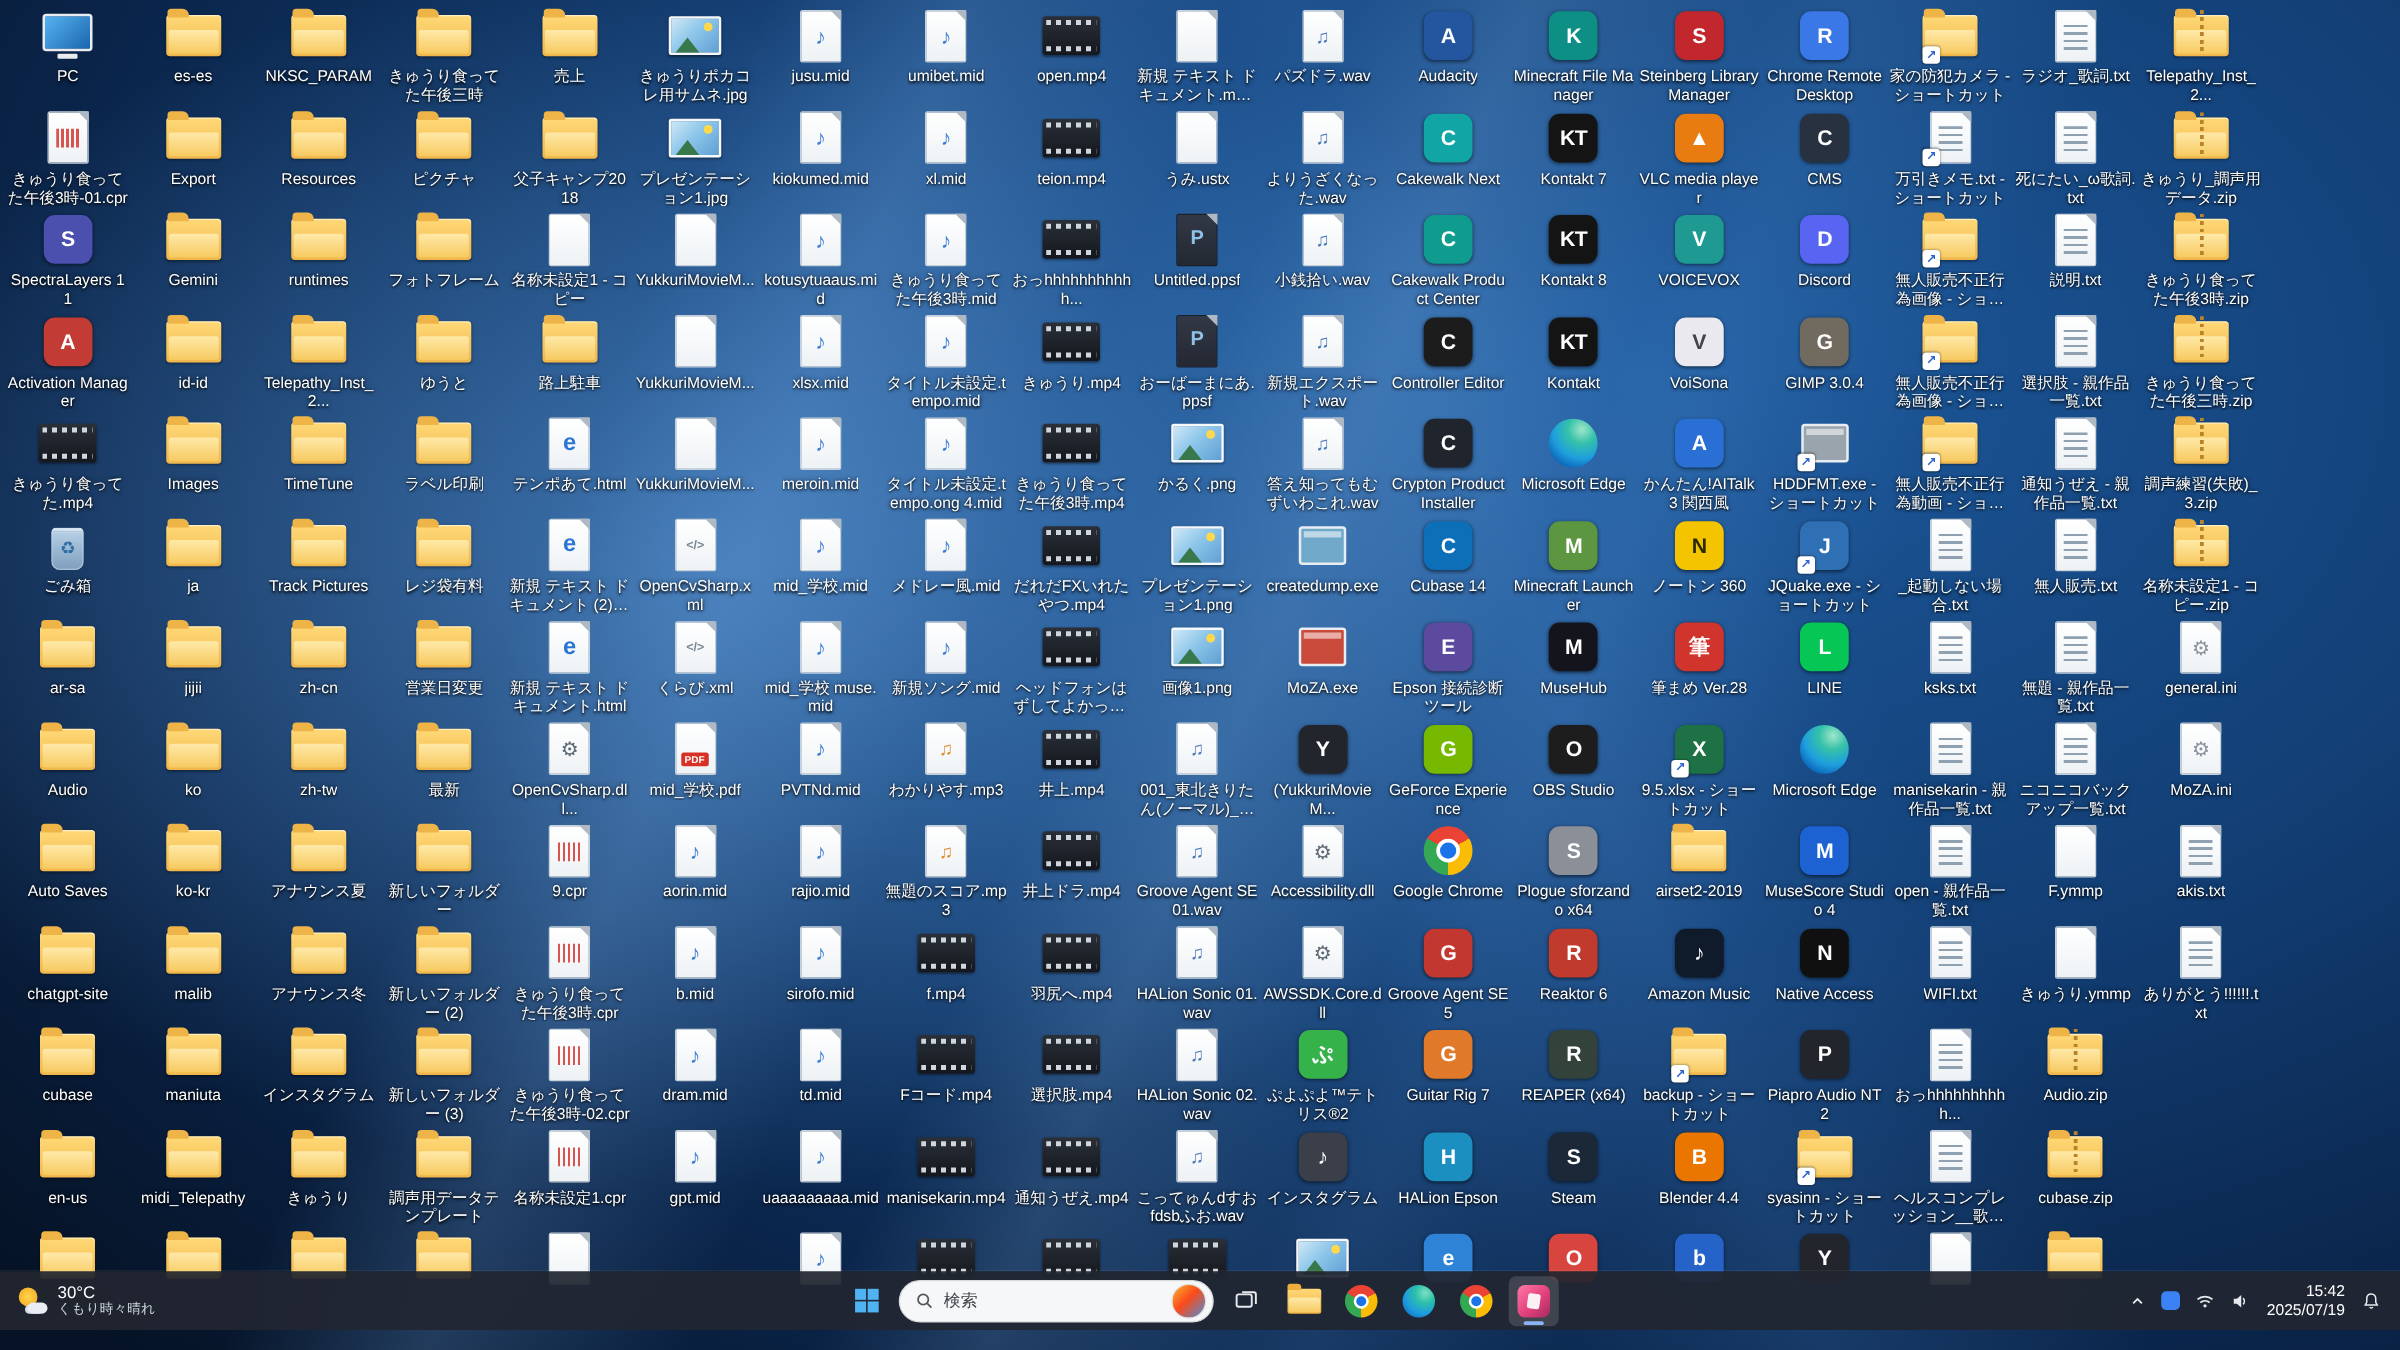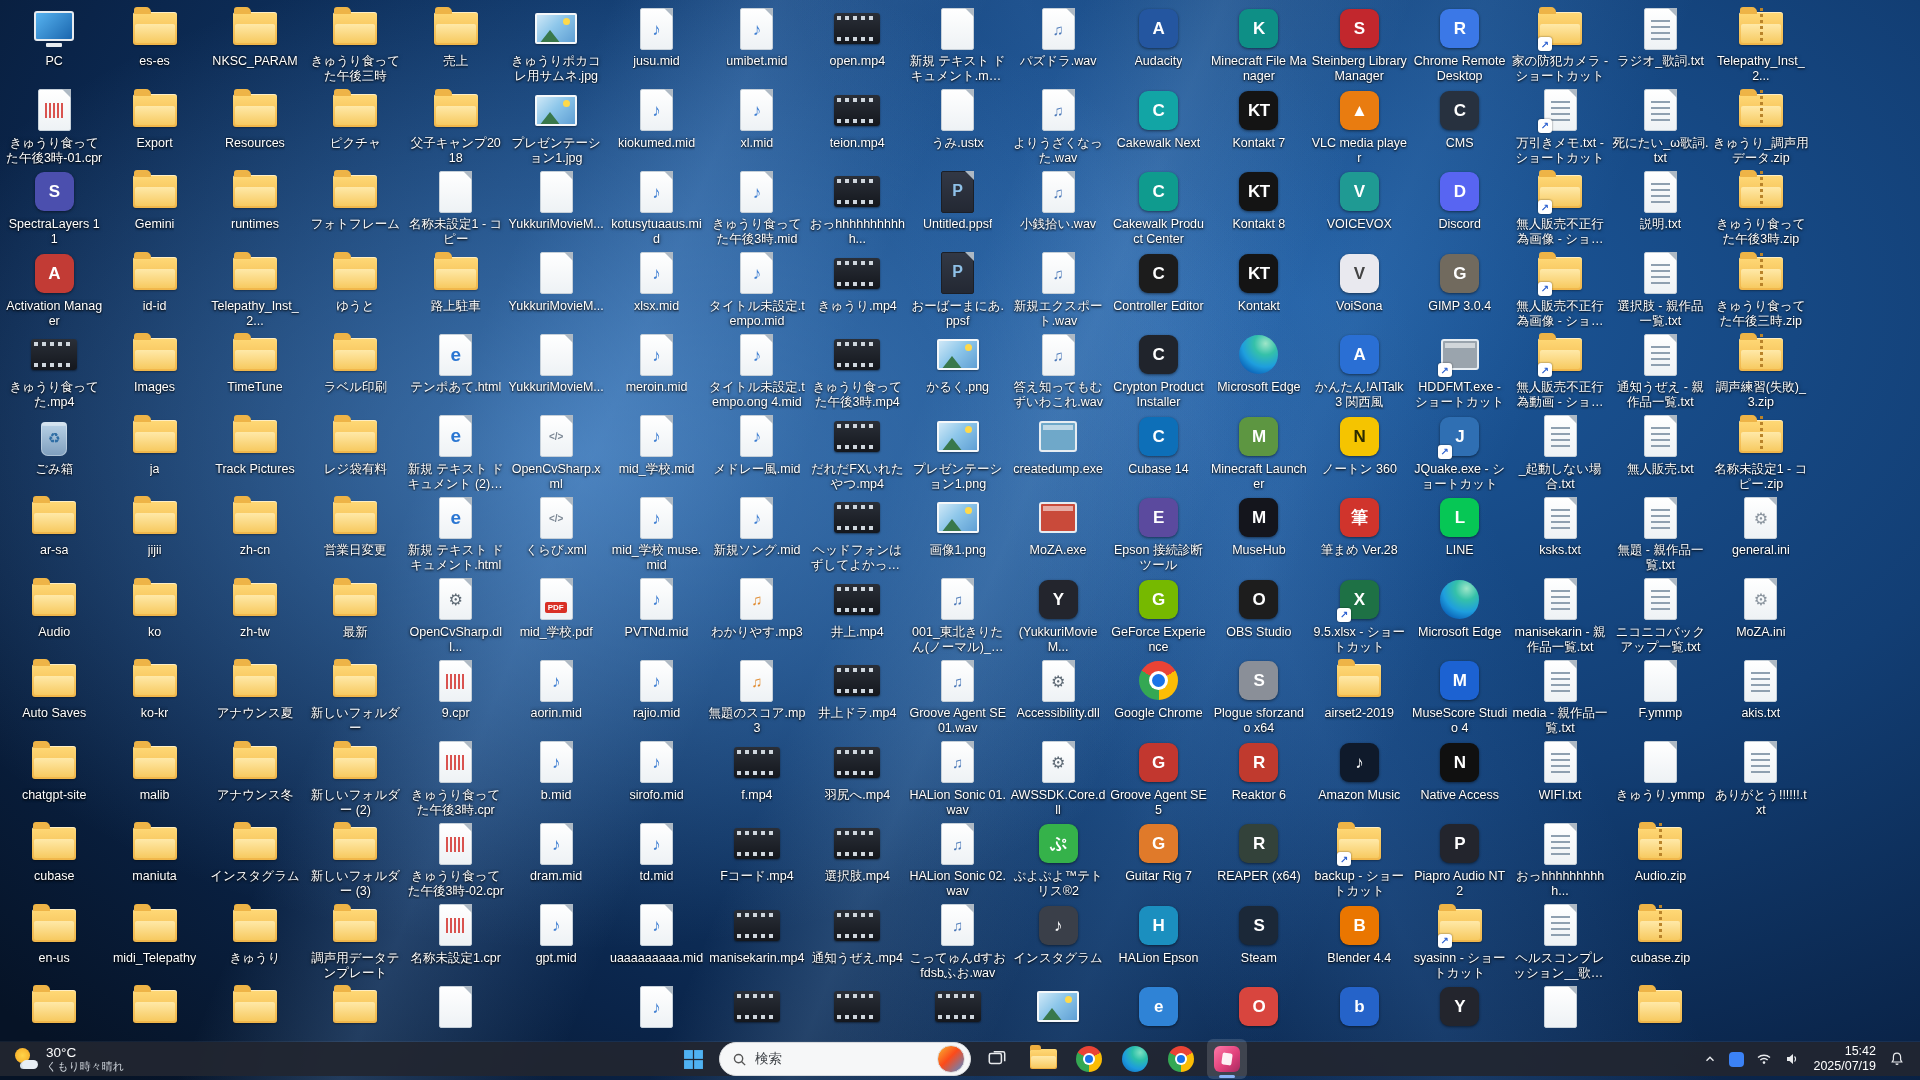--- a/index.html
+++ b/index.html
@@ -83,21 +83,21 @@
   .k-bin{width:30px;height:39px;}
   .k-bin::before{content:"";position:absolute;top:5px;left:2px;right:2px;bottom:0;
                  background:linear-gradient(180deg,rgba(195,220,240,.92),rgba(140,172,202,.88));
                  border-top:3px solid #d4e3f0;border-radius:4px 4px 7px 7px;box-shadow:inset 0 0 0 1px rgba(255,255,255,.35);}
   .k-bin::after{content:"♻";position:absolute;left:0;right:0;top:13px;text-align:center;color:#2e6da4;font-size:14px;}
   
   .lnk{position:absolute;left:3px;bottom:0;width:14px;height:14px;background:#fff;border-radius:3px;z-index:3;
        display:flex;align-items:center;justify-content:center;font-size:10px;font-weight:bold;color:#2a5fd0;
        box-shadow:0 0 2px rgba(0,0,0,.6);}
   
-  #taskbar{position:absolute;left:0;right:0;bottom:4px;height:34px;background:rgba(33,38,48,.93);
+  #taskbar{position:absolute;left:0;right:0;bottom:16px;height:47px;background:rgba(33,38,48,.93);
            display:flex;align-items:center;z-index:10;box-shadow:0 -1px 0 rgba(255,255,255,.06);justify-content:center;}
   .tb-left{position:absolute;left:4px;top:0;bottom:0;display:flex;align-items:center;gap:8px;padding:0 10px;border-radius:6px;}
   .weather-glyph{width:24px;height:24px;position:relative;flex:none;}
   .weather-glyph::before{content:"";position:absolute;top:1px;left:1px;width:15px;height:15px;border-radius:50%;
                          background:radial-gradient(#ffd54a,#f5a623);}
   .weather-glyph::after{content:"";position:absolute;bottom:2px;right:0;width:16px;height:9px;border-radius:5px;
                         background:#e8eef4;box-shadow:-3px 1px 0 -1px #d5dee6;}
   .tb-temp{font-size:13.5px;color:#fff;line-height:16px;}
   .tb-cond{font-size:11px;color:#cdd3da;line-height:13px;font-family:Liberation Mono, monospace;}
   .tb-center{margin:0 auto;display:flex;align-items:center;gap:6px;}
@@ -1453,21 +1453,21 @@
         <div class="cell">
           <div class="ic">
             <div class="shape k-file k-txt"></div>
           </div>
           <div class="lb">manisekarin - 親作品一覧.txt</div>
         </div>
         <div class="cell">
           <div class="ic">
             <div class="shape k-file k-txt"></div>
           </div>
-          <div class="lb">media - 親作品一覧.txt</div>
+          <div class="lb">open - 親作品一覧.txt</div>
         </div>
         <div class="cell">
           <div class="ic">
             <div class="shape k-file k-txt"></div>
           </div>
           <div class="lb">WIFI.txt</div>
         </div>
         <div class="cell">
           <div class="ic">
             <div class="shape k-file k-txt"></div>

